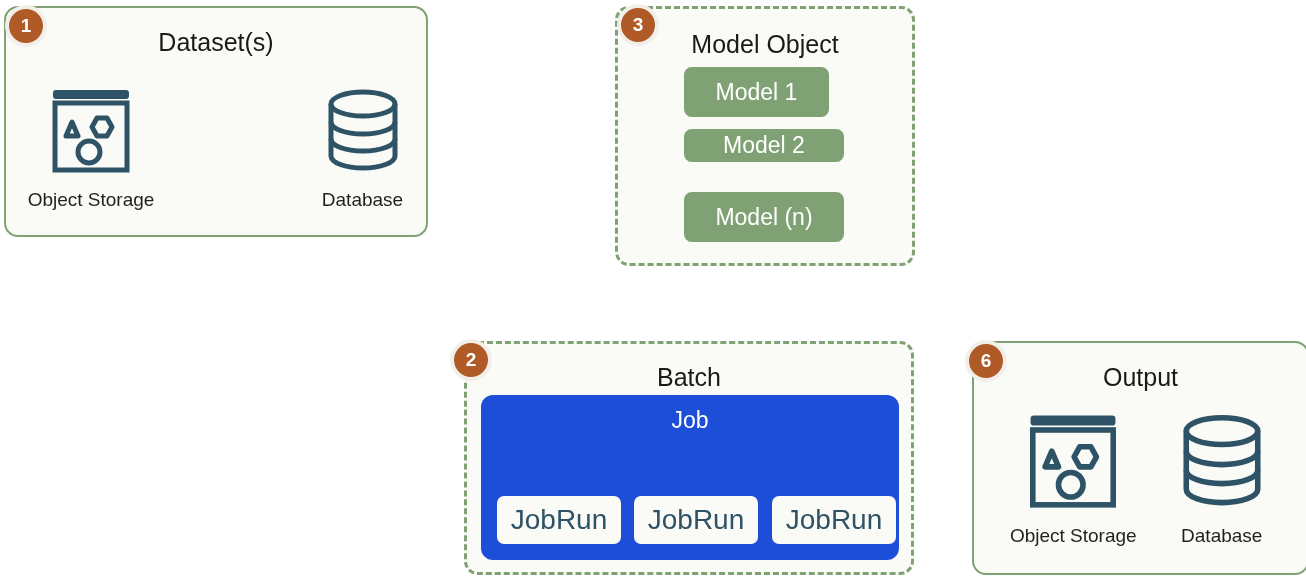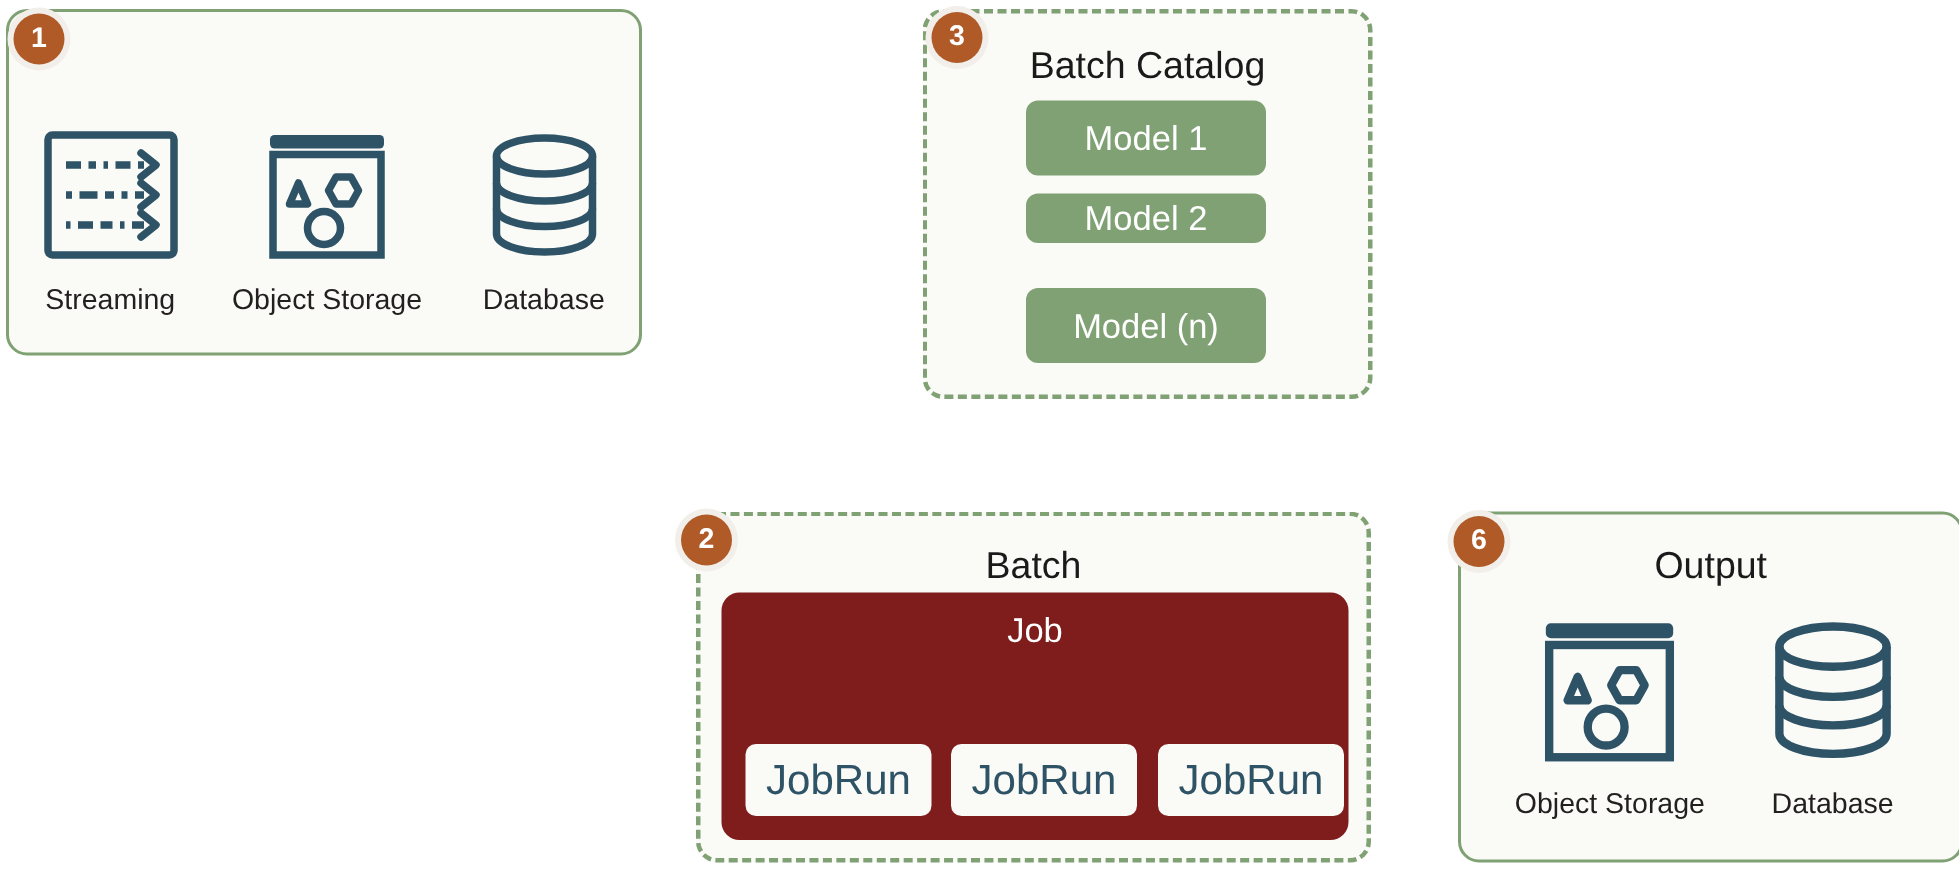--- a/index.html
+++ b/index.html
@@ -86,21 +86,21 @@
     display: flex;
     align-items: center;
     justify-content: center;
     font-size: 23px;
     box-sizing: border-box;
   }
 
   
   .job-panel {
     position: absolute;
-    background: #7f1d1d;
+    background: #1d4ed8;
     border-radius: 12px;
     box-sizing: border-box;
   }
   .job-title {
     position: absolute;
     left: 0;
     right: 0;
     top: 14px;
     text-align: center;
     font-size: 23px;
@@ -117,41 +117,24 @@
     font-size: 28px;
     color: #2F5366;
     box-sizing: border-box;
   }
 </style>
 </head>
 <body>
 
 <div class="panel solid" style="left:4px; top:6px; width:424px; height:231px;">
 
+  <div class="panel-title" style="top:22px;">Dataset(s)</div>
 
   <div class="icon-row" style="left:10px; top:78px; width:404px; justify-content:space-between;">
 
-    <div class="icon-cell" style="width:115px;">
-      <span>
-        <svg width="92" height="94" viewBox="0 0 92 94">
-          <rect x="4" y="4" width="84" height="80" rx="3" fill="none" stroke="#2F5366" stroke-width="5"></rect>
-          <g stroke="#2F5366" stroke-width="5" stroke-linecap="butt">
-            <line x1="16" y1="24" x2="68" y2="24" stroke-dasharray="10,5,5,5,3,5"></line>
-            <line x1="16" y1="44" x2="68" y2="44" stroke-dasharray="4,5,12,5,6,5"></line>
-            <line x1="16" y1="64" x2="68" y2="64" stroke-dasharray="3,5,10,5,8,5"></line>
-          </g>
-          <g fill="none" stroke="#2F5366" stroke-width="5" stroke-linecap="round" stroke-linejoin="round">
-            <polyline points="66,16 76,24 66,32"></polyline>
-            <polyline points="66,36 76,44 66,52"></polyline>
-            <polyline points="66,56 76,64 66,72"></polyline>
-          </g>
-        </svg>
-      </span>
-      <span class="icon-label">Streaming</span>
-    </div>
 
     <div class="icon-cell" style="width:150px;">
       <span>
         <svg width="92" height="94" viewBox="0 0 92 94">
           <rect x="8" y="4" width="76" height="9" rx="3" fill="#2F5366"></rect>
           <rect x="10" y="17" width="72" height="67" fill="none" stroke="#2F5366" stroke-width="5"></rect>
           <polygon points="33,50 21,50 27,36" fill="none" stroke="#2F5366" stroke-width="5" stroke-linejoin="round"></polygon>
           <polygon points="52,32 62,32 67,41 62,50 52,50 47,41" fill="none" stroke="#2F5366" stroke-width="5" stroke-linejoin="round"></polygon>
           <circle cx="44" cy="66" r="11" fill="none" stroke="#2F5366" stroke-width="5"></circle>
         </svg>
@@ -171,23 +154,23 @@
         </svg>
       </span>
       <span class="icon-label">Database</span>
     </div>
   </div>
 </div>
 <div class="badge" style="left:9px; top:9px;">1</div>
 
 <div class="panel dashed" style="left:615px; top:6px; width:300px; height:260px;">
 
-  <div class="panel-title" style="top:23px;">Batch Catalog</div>
-
-  <div class="chip" style="left:66px; top:58px; width:160px; height:50px;">Model 1</div>
+  <div class="panel-title" style="top:23px;">Model Object</div>
+
+  <div class="chip" style="left:66px; top:58px; width:145px; height:50px;">Model 1</div>
   <div class="chip" style="left:66px; top:120px; width:160px; height:33px;">Model 2</div>
   <div class="chip" style="left:66px; top:183px; width:160px; height:50px;">Model (n)</div>
 </div>
 <div class="badge" style="left:621px; top:8px;">3</div>
 
 <div class="panel dashed" style="left:464px; top:341px; width:450px; height:234px;">
 
   <div class="panel-title" style="top:21px;">Batch</div>
 
   <div class="job-panel" style="left:14px; top:51px; width:418px; height:165px;">

